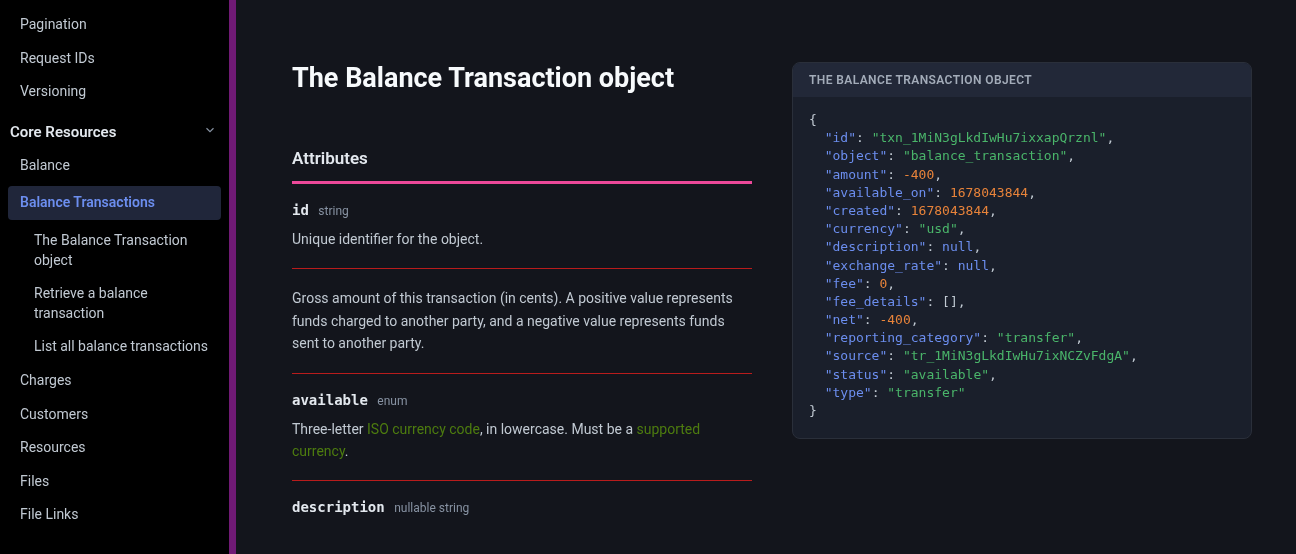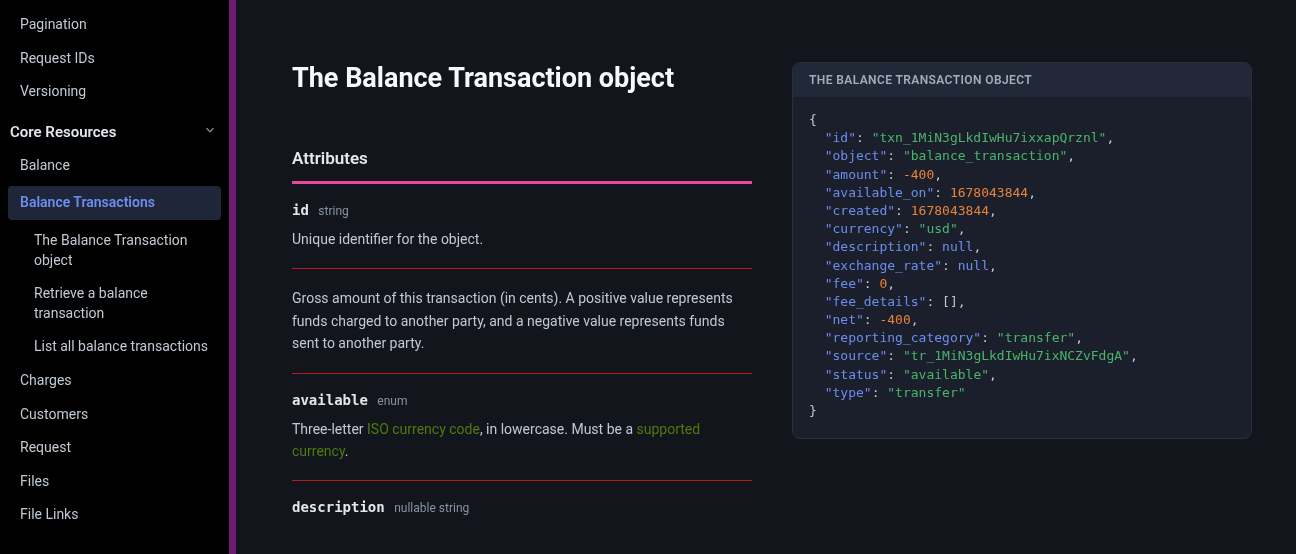--- a/index.html
+++ b/index.html
@@ -159,21 +159,21 @@
       </svg>
   </div>
 
   <div class="nav-item">Balance</div>
   <div class="nav-item active">Balance Transactions</div>
   <div class="sub-item">The Balance Transaction object</div>
   <div class="sub-item">Retrieve a balance transaction</div>
   <div class="sub-item">List all balance transactions</div>
   <div class="nav-item">Charges</div>
   <div class="nav-item">Customers</div>
-  <div class="nav-item">Request</div>
+  <div class="nav-item">Resources</div>
   <div class="nav-item">Files</div>
   <div class="nav-item">File Links</div>
 
 </nav>
 
 <main class="main">
   <div class="content">
     <h1>The Balance Transaction object</h1>
     <h2 class="attrs">Attributes</h2>
 

